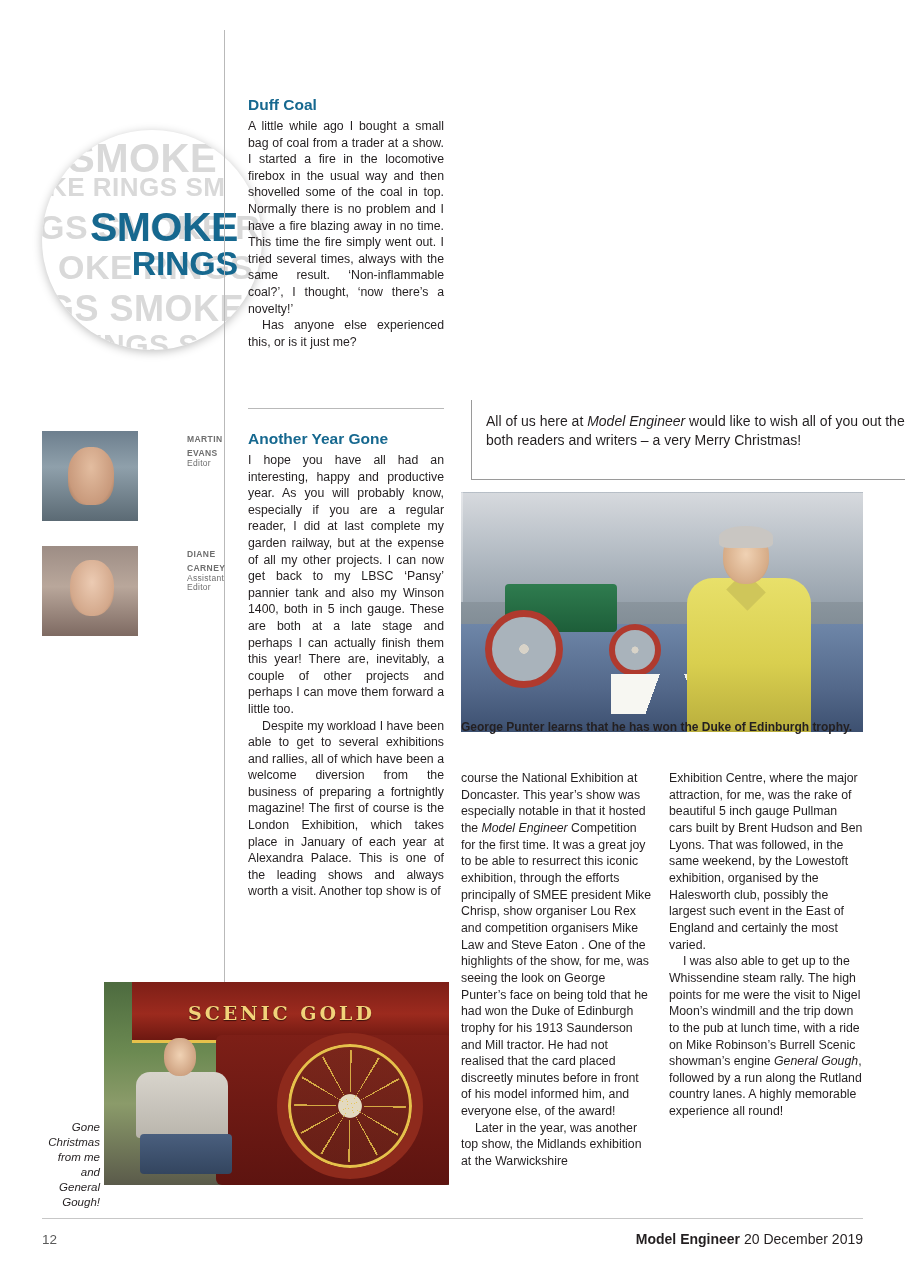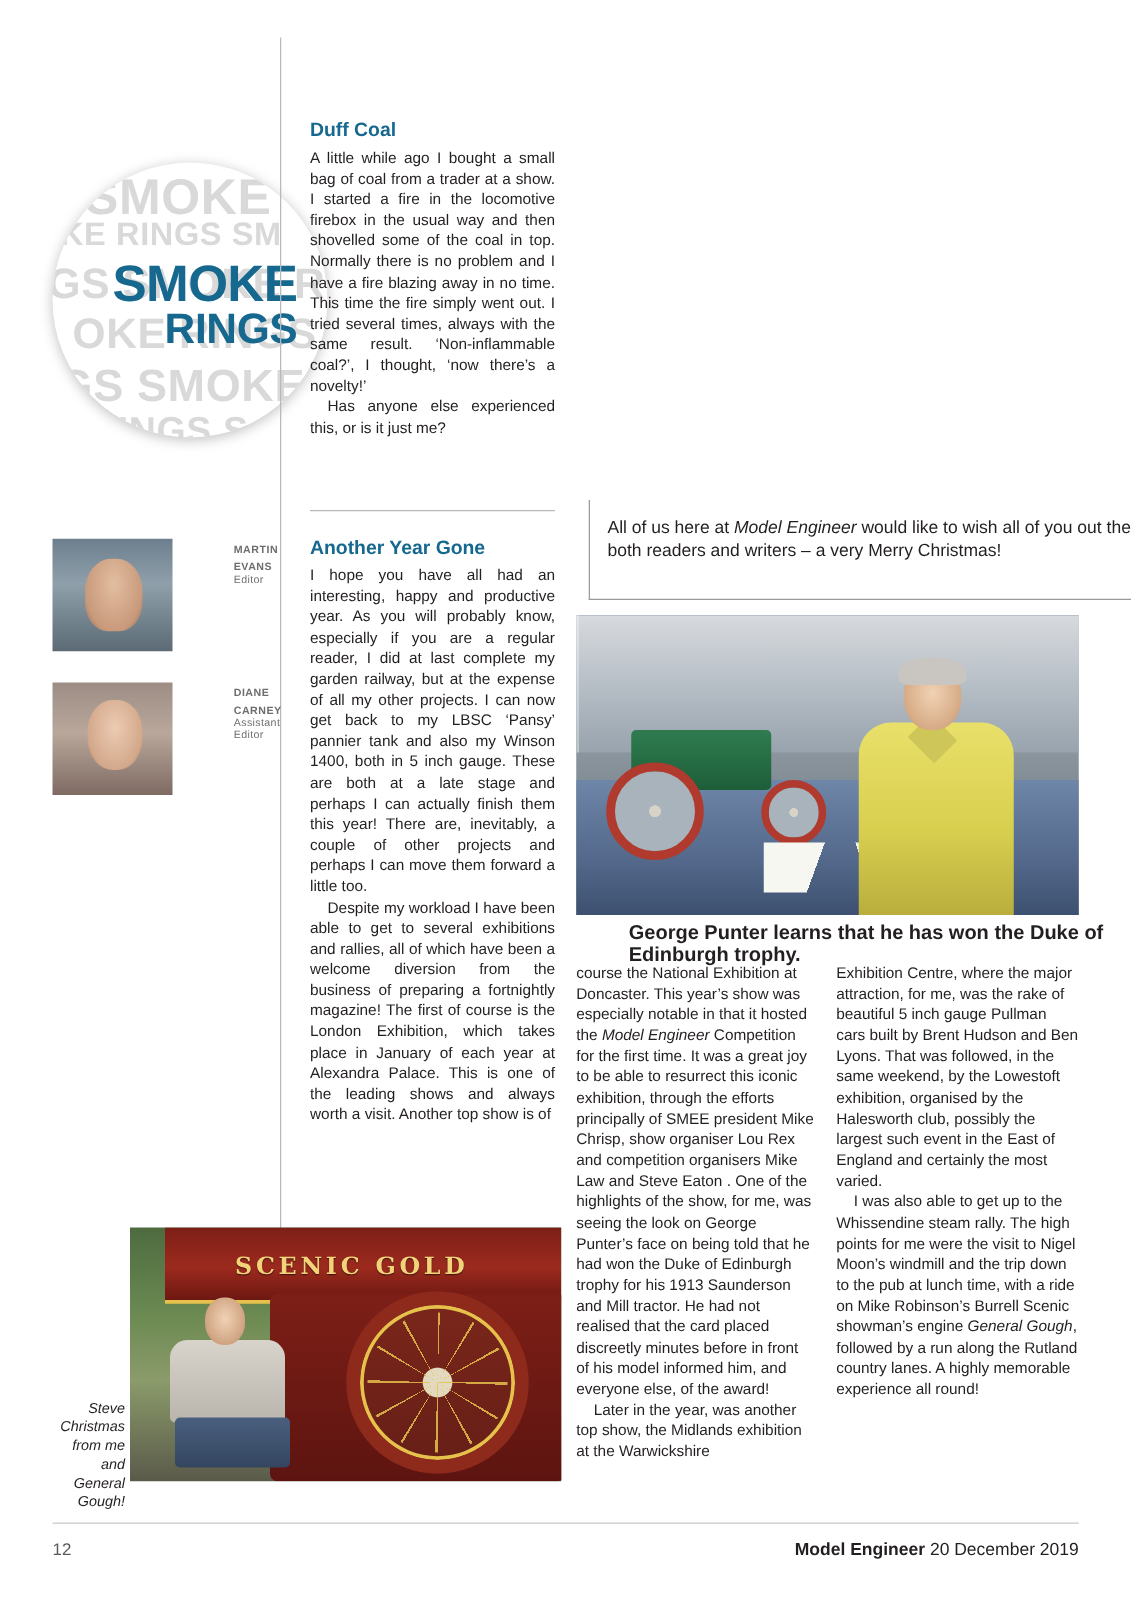--- a/index.html
+++ b/index.html
@@ -354,25 +354,24 @@
   }
   .punter-cards {
     position:absolute; left:150px; bottom:18px; width:120px; height:40px;
     background:
       linear-gradient(110deg, #f7f7f2 0 46px, transparent 46px),
       linear-gradient(250deg, #f2f2ec 0 44px, transparent 44px);
   }
   .punter-caption {
     position: absolute;
     left: 461px;
-    top: 738px;
+    top: 720px;
     width: 402px;
-    font-size: 16px;
+    font-size: 12px;
     font-weight: bold;
-    margin-left: 42px;
   }
 
   
   .lcol {
     position: absolute;
     top: 770px;
     font-size: 12.3px;
     line-height: 1.355;
     text-align: left;
   }
@@ -594,21 +593,21 @@
     <div class="scenic-engine"></div>
     <div class="scenic-wheel"></div>
     <div class="scenic-man">
       <div class="s-jacket"></div>
       <div class="s-jeans"></div>
       <div class="s-head"></div>
     </div>
   </div>
 
   <div class="scenic-caption">
-    <div>Steve</div>
+    <div>Gone</div>
     <div>Christmas</div>
     <div>from me</div>
     <div>and General</div>
     <div>Gough!</div>
   </div>
 
   <div class="footer-rule"></div>
   <div class="folio">12</div>
   <div class="footer-right">
     <span class="mag">Model Engineer</span>

